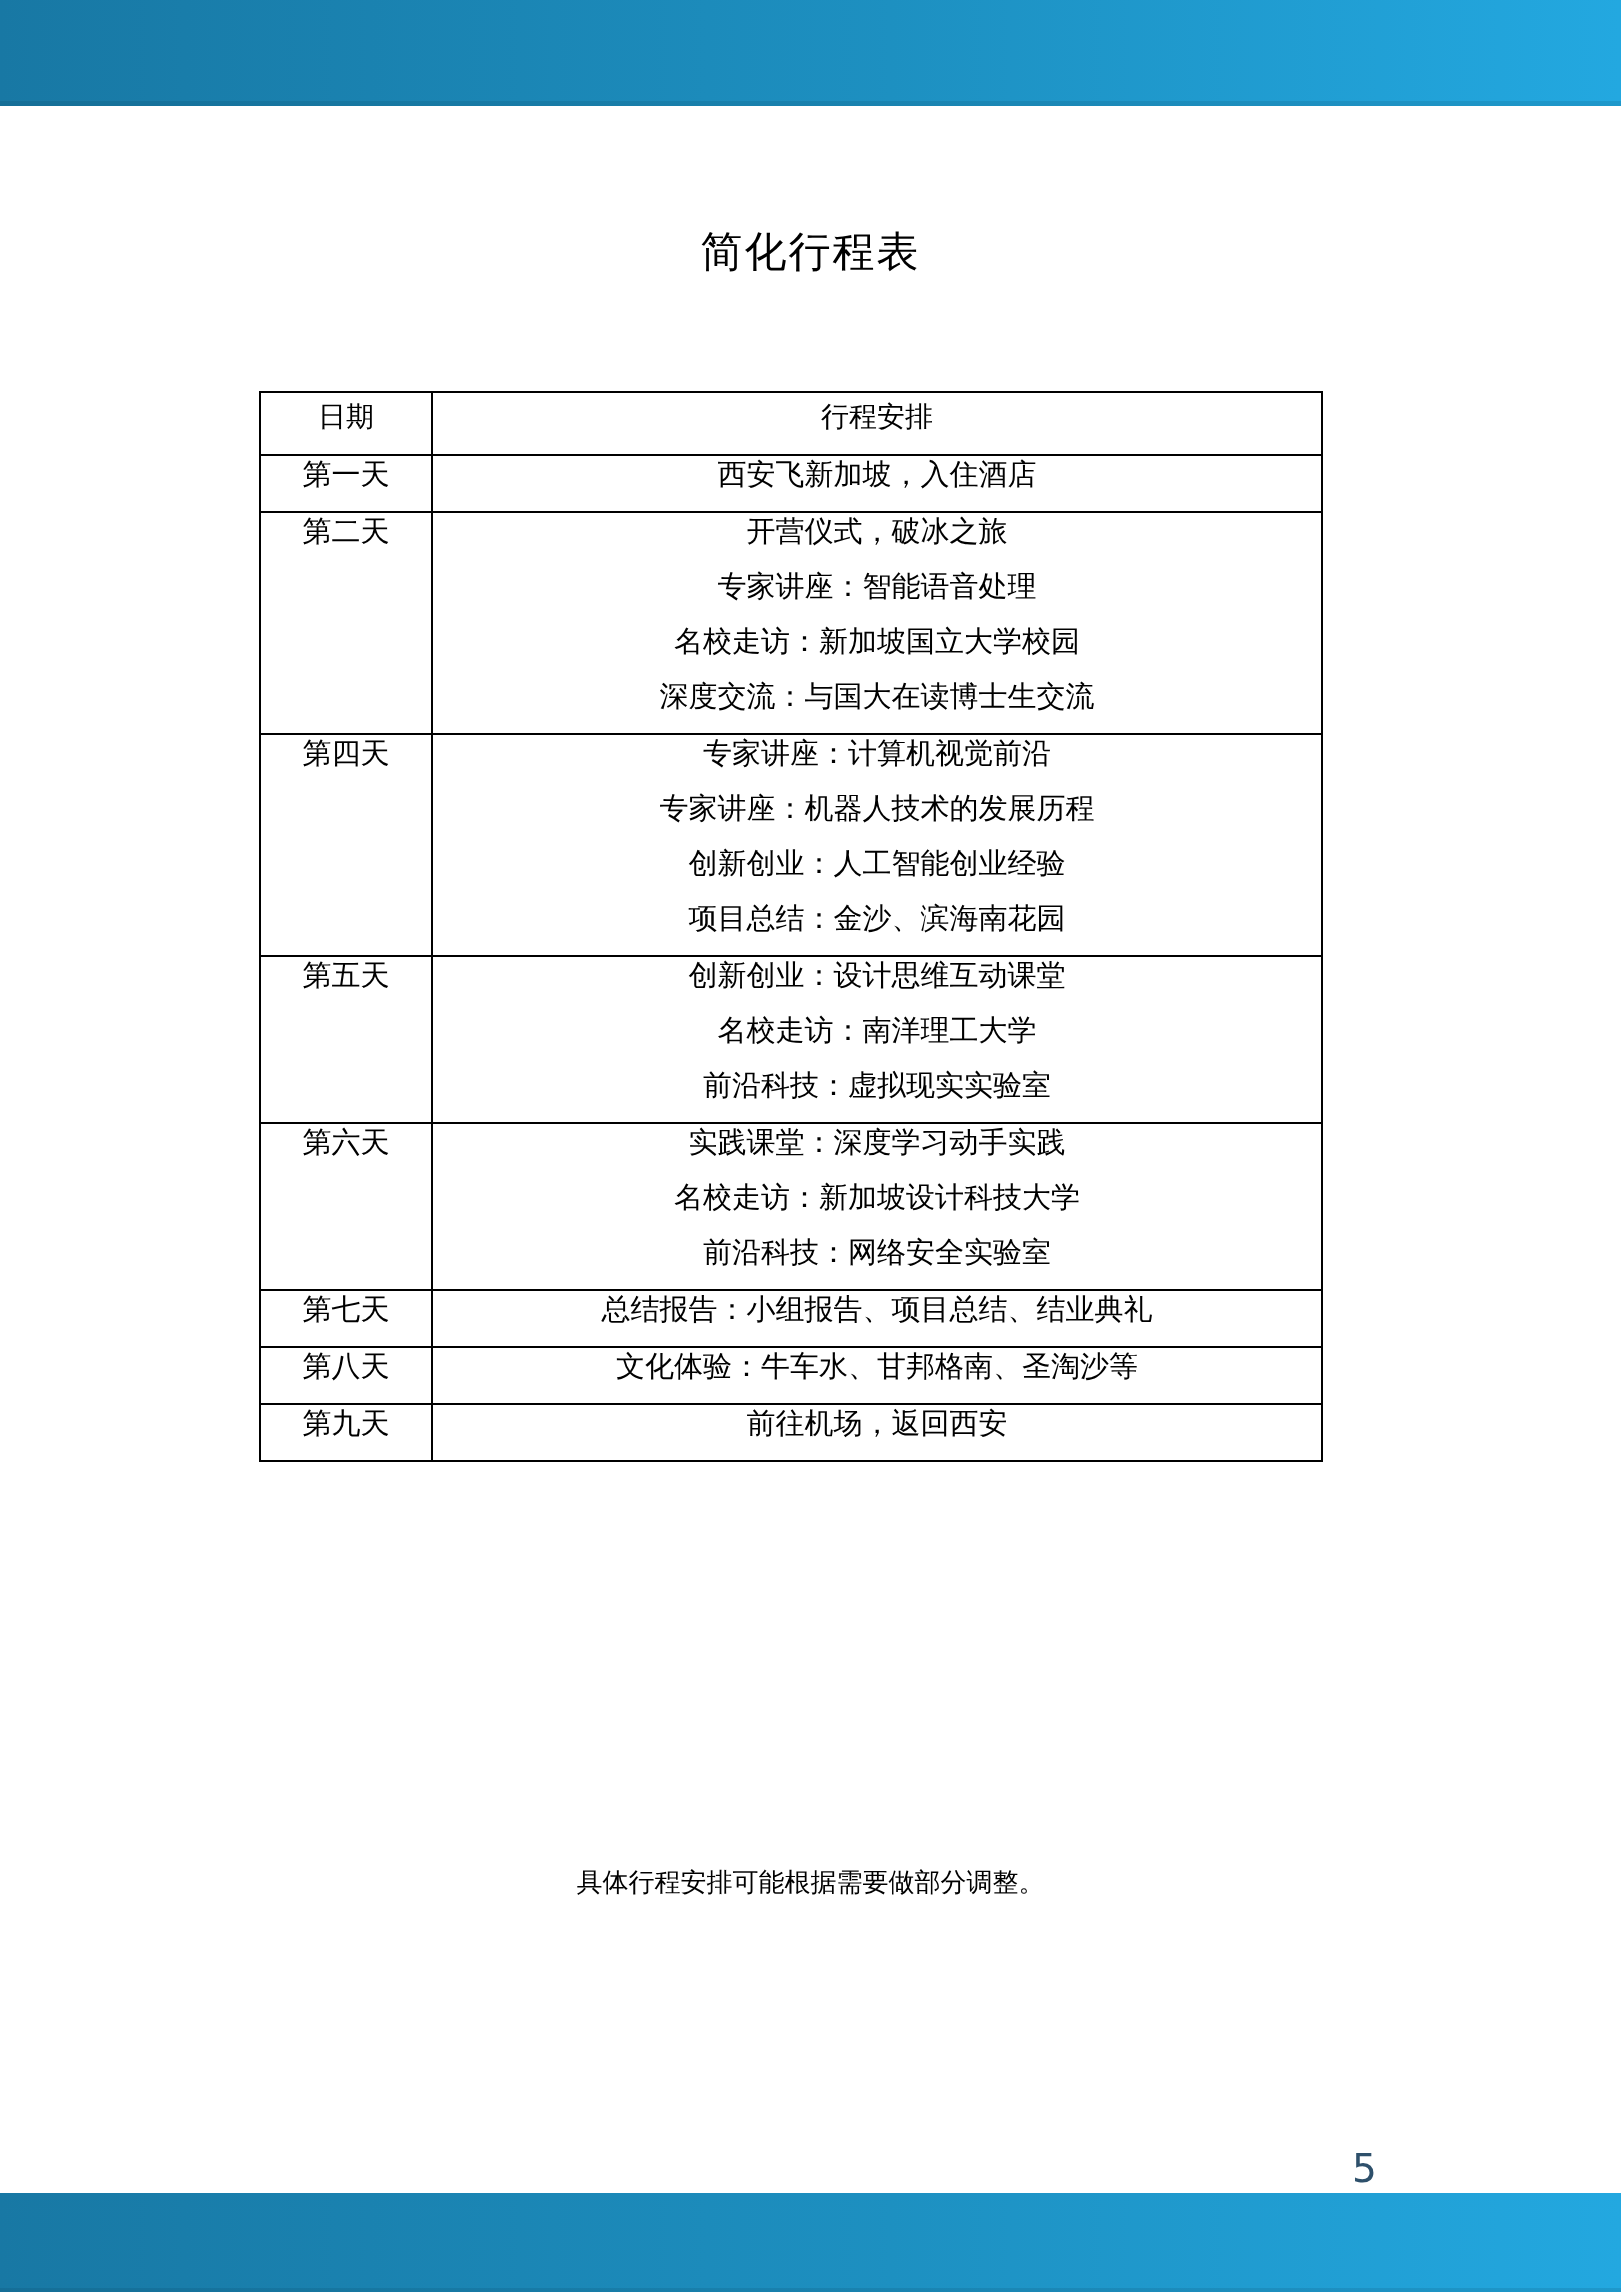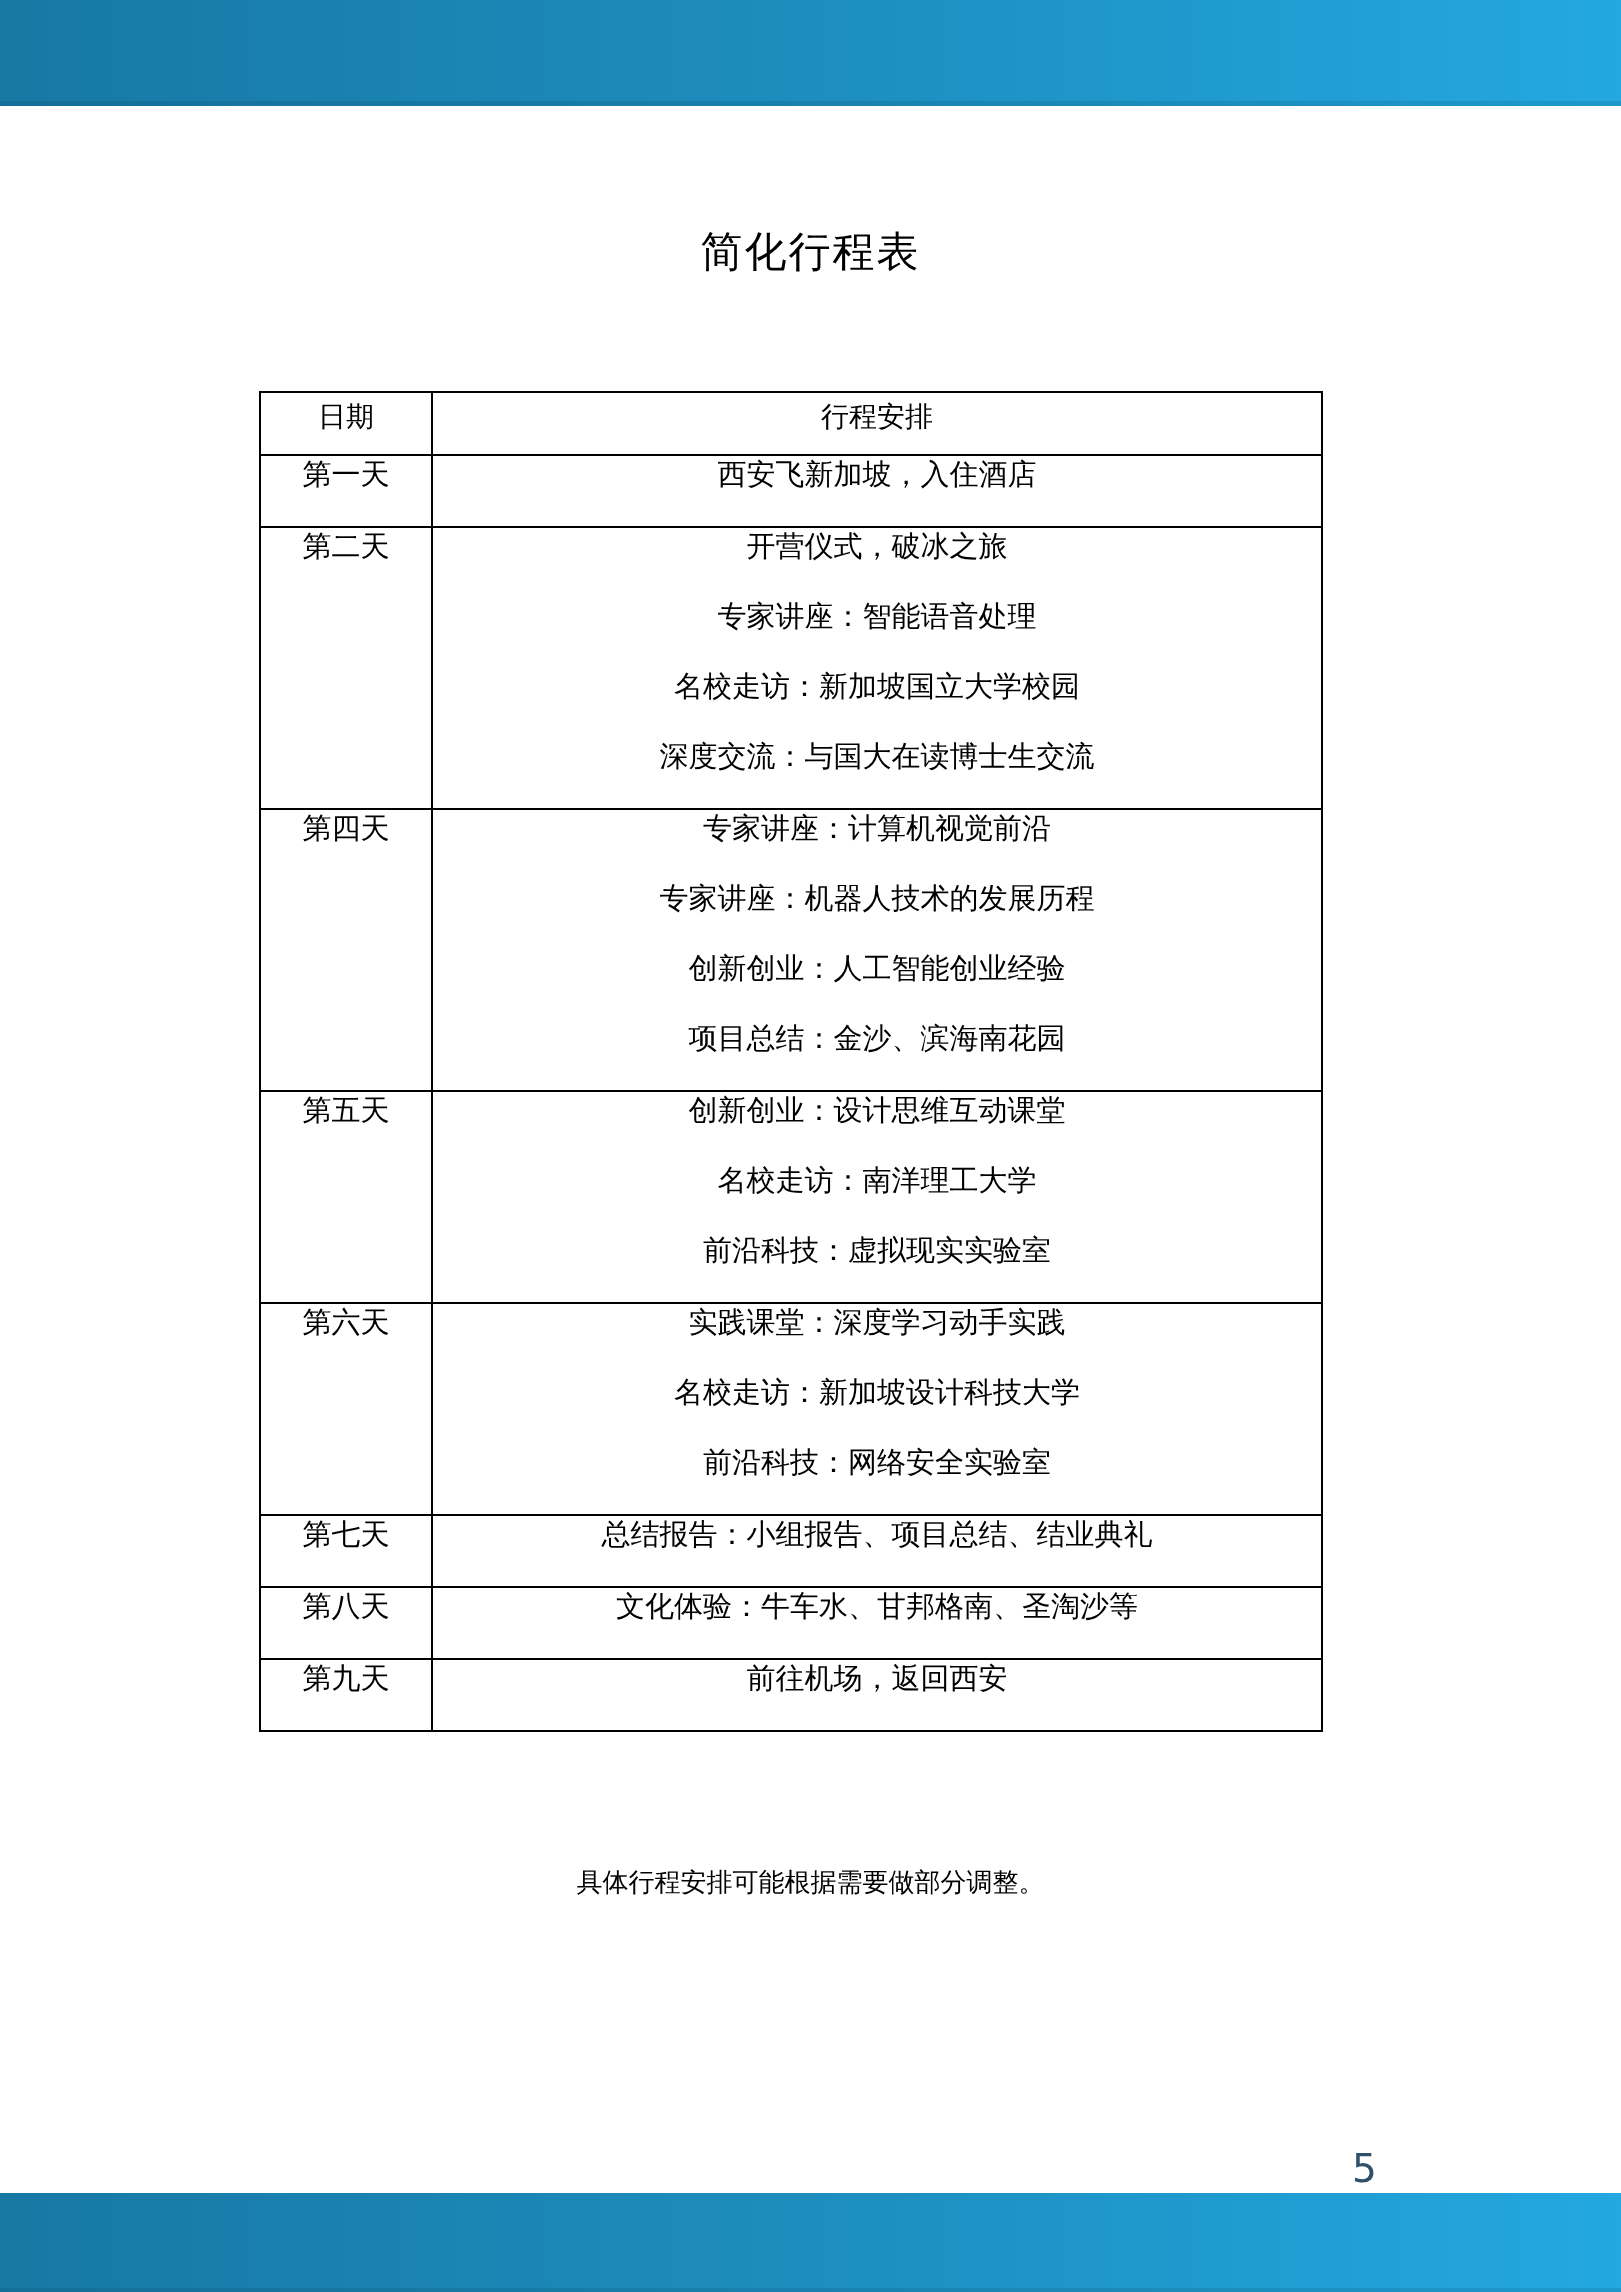--- a/index.html
+++ b/index.html
@@ -46,21 +46,21 @@
   }
   table.itinerary thead th {
     height: 56px;
     padding-top: 4.9px;
     font-weight: normal;
     font-size: 28px;
     text-align: center;
   }
   td.day-cell { text-align: center; padding-top: 4.9px; }
   td.acts-cell { padding-left: 12.7px; padding-right: 7.8px; padding-top: 4.9px; text-align: center; }
-  .line { height: 70px; line-height: 37px; white-space: nowrap; }
+  .line { height: 55px; line-height: 37px; white-space: nowrap; }
 
   .note {
     position: absolute; top: 1863px; left: 0; width: 1621px;
     text-align: center;
     font-size: 26px; line-height: 39px;
   }
   .page-number {
     position: absolute; left: 1352px; top: 2147px;
     font-size: 39px; line-height: 43px;
     color: #2e506b;

